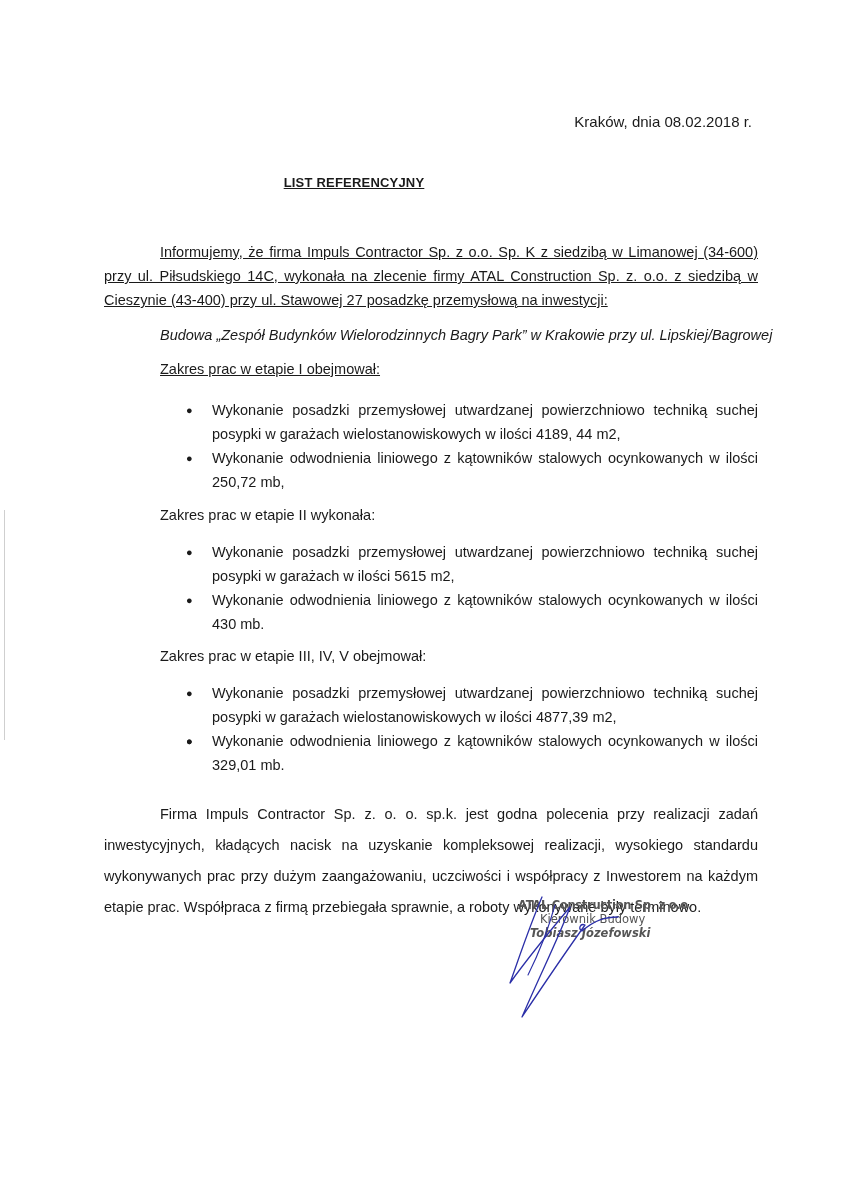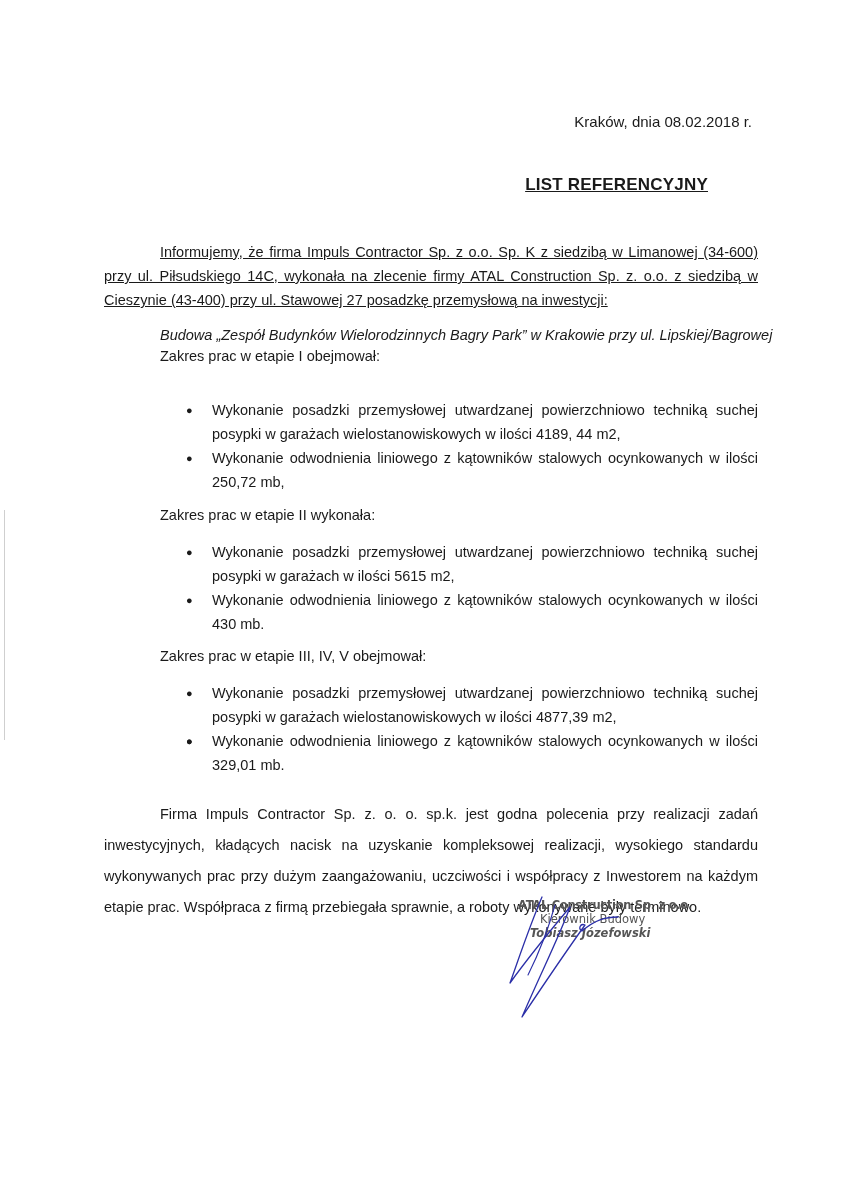--- a/index.html
+++ b/index.html
@@ -1,21 +1,21 @@
 <!DOCTYPE html>
 <html><head>
 <meta charset="utf-8">
 <style>
   html, body { margin:0; padding:0; background:#ffffff; }
   body { width:848px; height:1200px; position:relative; overflow:hidden;
          font-family:"Liberation Sans", "DejaVu Sans", sans-serif; color:#1a1a1a; font-size:14.5px; }
   .edge-line { position:absolute; left:4px; top:510px; width:1px; height:230px; background:#cfcfcf; }
   .date { position:absolute; right:96px; top:98px; font-size:15px;margin-top:15px; }
-  .title { position:absolute; left:0; width:708px; top:175px; text-align:right; font-weight:bold;
-           font-size:17px; text-decoration:underline; letter-spacing:0.2px; }
+  .title { position:absolute; left:0; width:708px; top:175px; text-align:center; font-weight:bold;
+           font-size:13px; text-decoration:underline; letter-spacing:0.2px; }
   .intro { position:absolute; left:104px; width:654px; top:240px; line-height:24px; text-align:justify;text-decoration:underline; }
   .intro .indent { display:inline-block; width:56px; }
   .investment { position:absolute; left:160px; top:327px; font-style:italic; white-space:nowrap; }
   .stage-head { position:absolute; left:160px; }
   ul.items { position:absolute; left:160px; width:598px; margin:0; padding:0; list-style:none; }
   ul.items li { position:relative; padding-left:52px; line-height:24px; text-align:justify; margin-bottom:0; }
   ul.items li .bullet { position:absolute; left:26px; top:0; font-size:11px; }
   .closing { position:absolute; left:104px; width:654px; top:799px; line-height:31px; text-align:justify; }
   .closing .indent { display:inline-block; width:56px; }
   .stamp { position:absolute; left:518px; top:898px; font-family:"DejaVu Sans", sans-serif; color:#555; font-size:11.5px; line-height:14px; }
@@ -30,21 +30,21 @@
 <div class="edge-line"></div>
 
 <div class="date">Kraków, dnia 08.02.2018 r.</div>
 
 <div class="title">LIST REFERENCYJNY</div>
 
 <div class="intro"><span class="indent"></span><span>Informujemy, że firma Impuls Contractor Sp. z o.o. Sp. K z siedzibą w Limanowej (34-600) przy ul. Piłsudskiego 14C, wykonała na zlecenie firmy ATAL Construction Sp. z. o.o. z siedzibą w Cieszynie (43-400) przy ul. Stawowej 27 posadzkę przemysłową na inwestycji:</span></div>
 
 <div class="investment">Budowa „Zespół Budynków Wielorodzinnych Bagry Park” w Krakowie przy ul. Lipskiej/Bagrowej</div>
 
-<div class="stage-head" style="top:348px;">Zakres prac w etapie I obejmował:</div>
+<div class="stage-head" style="top:361px;text-decoration:underline;">Zakres prac w etapie I obejmował:</div>
 <ul class="items" style="top:398px;">
   <li><span class="bullet">●</span><span>Wykonanie posadzki przemysłowej utwardzanej powierzchniowo techniką suchej posypki w garażach wielostanowiskowych w ilości 4189, 44 m2,</span></li>
   <li><span class="bullet">●</span><span>Wykonanie odwodnienia liniowego z kątowników stalowych ocynkowanych w ilości 250,72 mb,</span></li>
 </ul>
 
 <div class="stage-head" style="top:507px;">Zakres prac w etapie II wykonała:</div>
 <ul class="items" style="top:540px;">
   <li><span class="bullet">●</span><span>Wykonanie posadzki przemysłowej utwardzanej powierzchniowo techniką suchej posypki w garażach w ilości 5615 m2,</span></li>
   <li><span class="bullet">●</span><span>Wykonanie odwodnienia liniowego z kątowników stalowych ocynkowanych w ilości 430 mb.</span></li>
 </ul>

